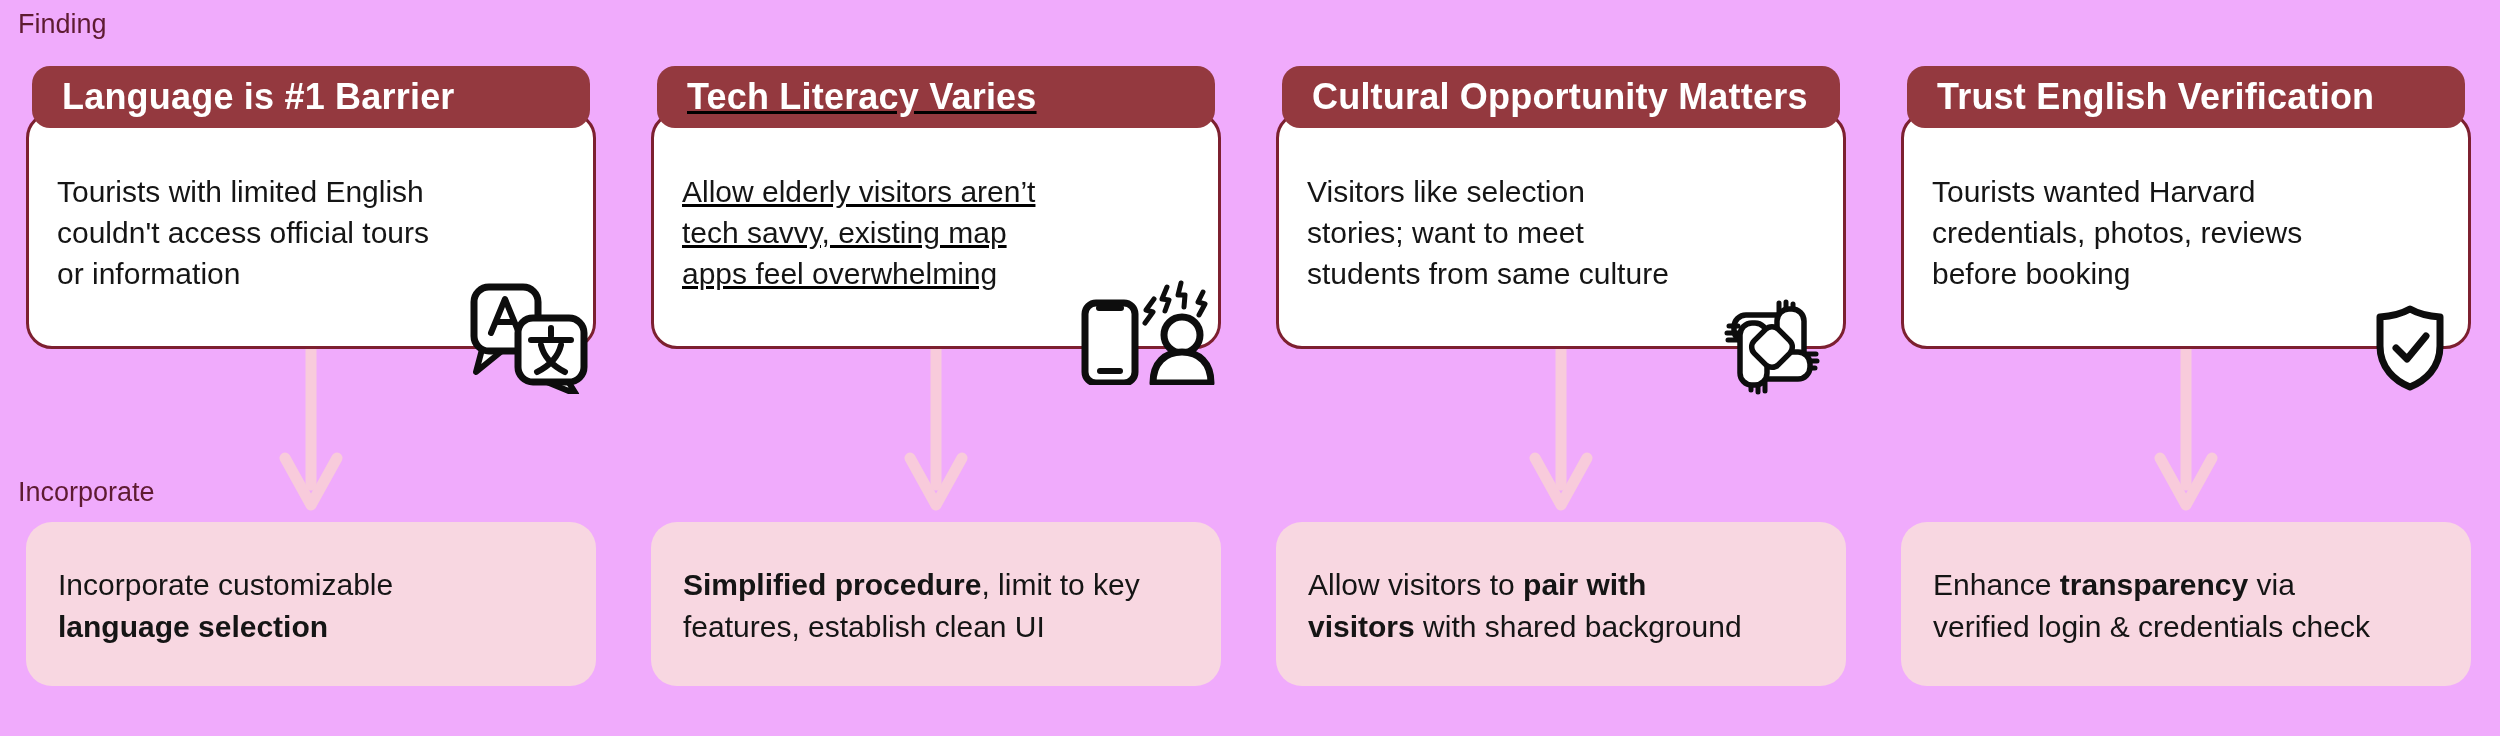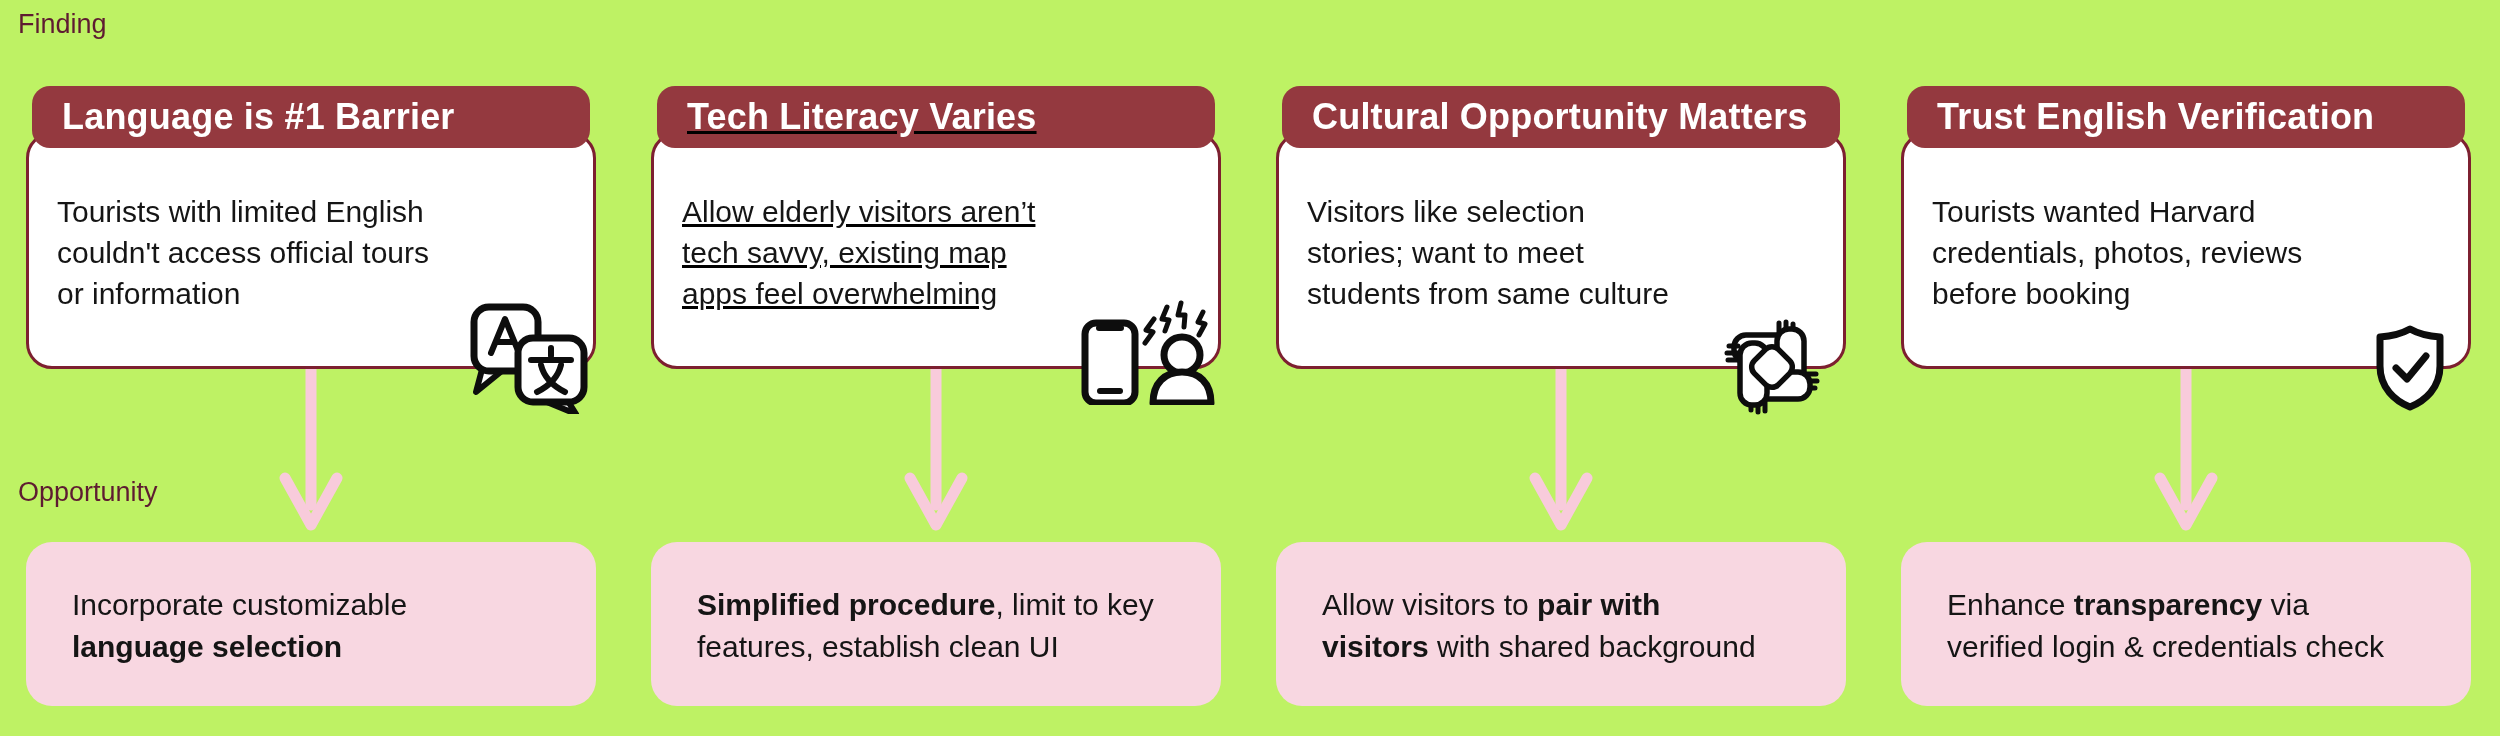--- a/index.html
+++ b/index.html
@@ -1,51 +1,51 @@
 <!DOCTYPE html>
 <html><head>
 <meta charset="utf-8">
 <style>
   html,body{margin:0;padding:0;background:#ffffff;}
-  .canvas{position:relative;width:2500px;height:736px;background:#bef264;overflow:hidden;
+  .canvas{position:relative;width:2500px;height:736px;background:#f0abfc;overflow:hidden;
           font-family:"Liberation Sans",sans-serif;}
   .tag{position:absolute;left:18px;font-size:27px;line-height:32px;color:#5e1b31;}
   .tag.finding{top:8px;}
   .tag.opportunity{top:476px;}
-  .col{position:absolute;top:86px;width:570px;}
+  .col{position:absolute;top:66px;width:570px;}
   .col.c0{left:26px;} .col.c1{left:651px;text-decoration:underline;} .col.c2{left:1276px;} .col.c3{left:1901px;}
   .hdr{position:relative;z-index:2;height:62px;margin:0 6px;background:#94393f;border-radius:18px;
        display:flex;align-items:center;padding-left:30px;box-sizing:border-box;
        color:#ffffff;font-size:36px;font-weight:bold;letter-spacing:.2px;}
   .card{position:relative;z-index:1;margin-top:-16px;height:237px;box-sizing:border-box;
         background:#ffffff;border:3px solid #7d2030;border-radius:26px;
         padding:56px 36px 0 28px;font-size:30px;line-height:41px;color:#151515;
         white-space:pre-line;}
   .icon{position:absolute;z-index:3;}
   .icon svg{display:block;}
   .i-translate{right:6px;top:216px;}
   .i-phone{right:4px;top:213px;}
   .i-hands{right:24px;top:231px;}
   .i-shield{right:23px;top:238px;}
   .arrow{position:absolute;z-index:0;left:calc(50% - 35px);top:273px;}
   .opp{position:absolute;left:0;right:0;top:456px;height:164px;box-sizing:border-box;
-       background:#f8d7e1;border-radius:26px;padding:42px 24px 0 46px;
+       background:#f8d7e1;border-radius:26px;padding:42px 24px 0 32px;
        font-size:30px;line-height:42px;color:#151515;}
   .opp b{font-weight:bold;}
   .stroke{fill:#ffffff;stroke:#0d0d0d;stroke-linejoin:round;stroke-linecap:round;}
   .line{fill:none;stroke:#0d0d0d;stroke-linejoin:round;stroke-linecap:round;}
   .pink{fill:none;stroke:#f8cbdb;stroke-linecap:round;stroke-linejoin:round;}
 </style>
 </head>
 <body>
 
 <div class="canvas">
 
   <div class="tag finding">Finding</div>
-  <div class="tag opportunity">Opportunity</div>
+  <div class="tag opportunity">Incorporate</div>
 
   <div class="col c0">
     <div class="hdr">Language is #1 Barrier</div>
     <div class="card">Tourists with limited English
 couldn't access official tours
 or information</div>
     <div class="icon i-translate">
       <svg width="122" height="112" viewBox="0 0 122 112">
         <polygon class="stroke" points="16,60 8,90 40,64" stroke-width="6"></polygon>
         <rect class="stroke" x="6" y="5" width="64" height="64" rx="15" stroke-width="7"></rect>

